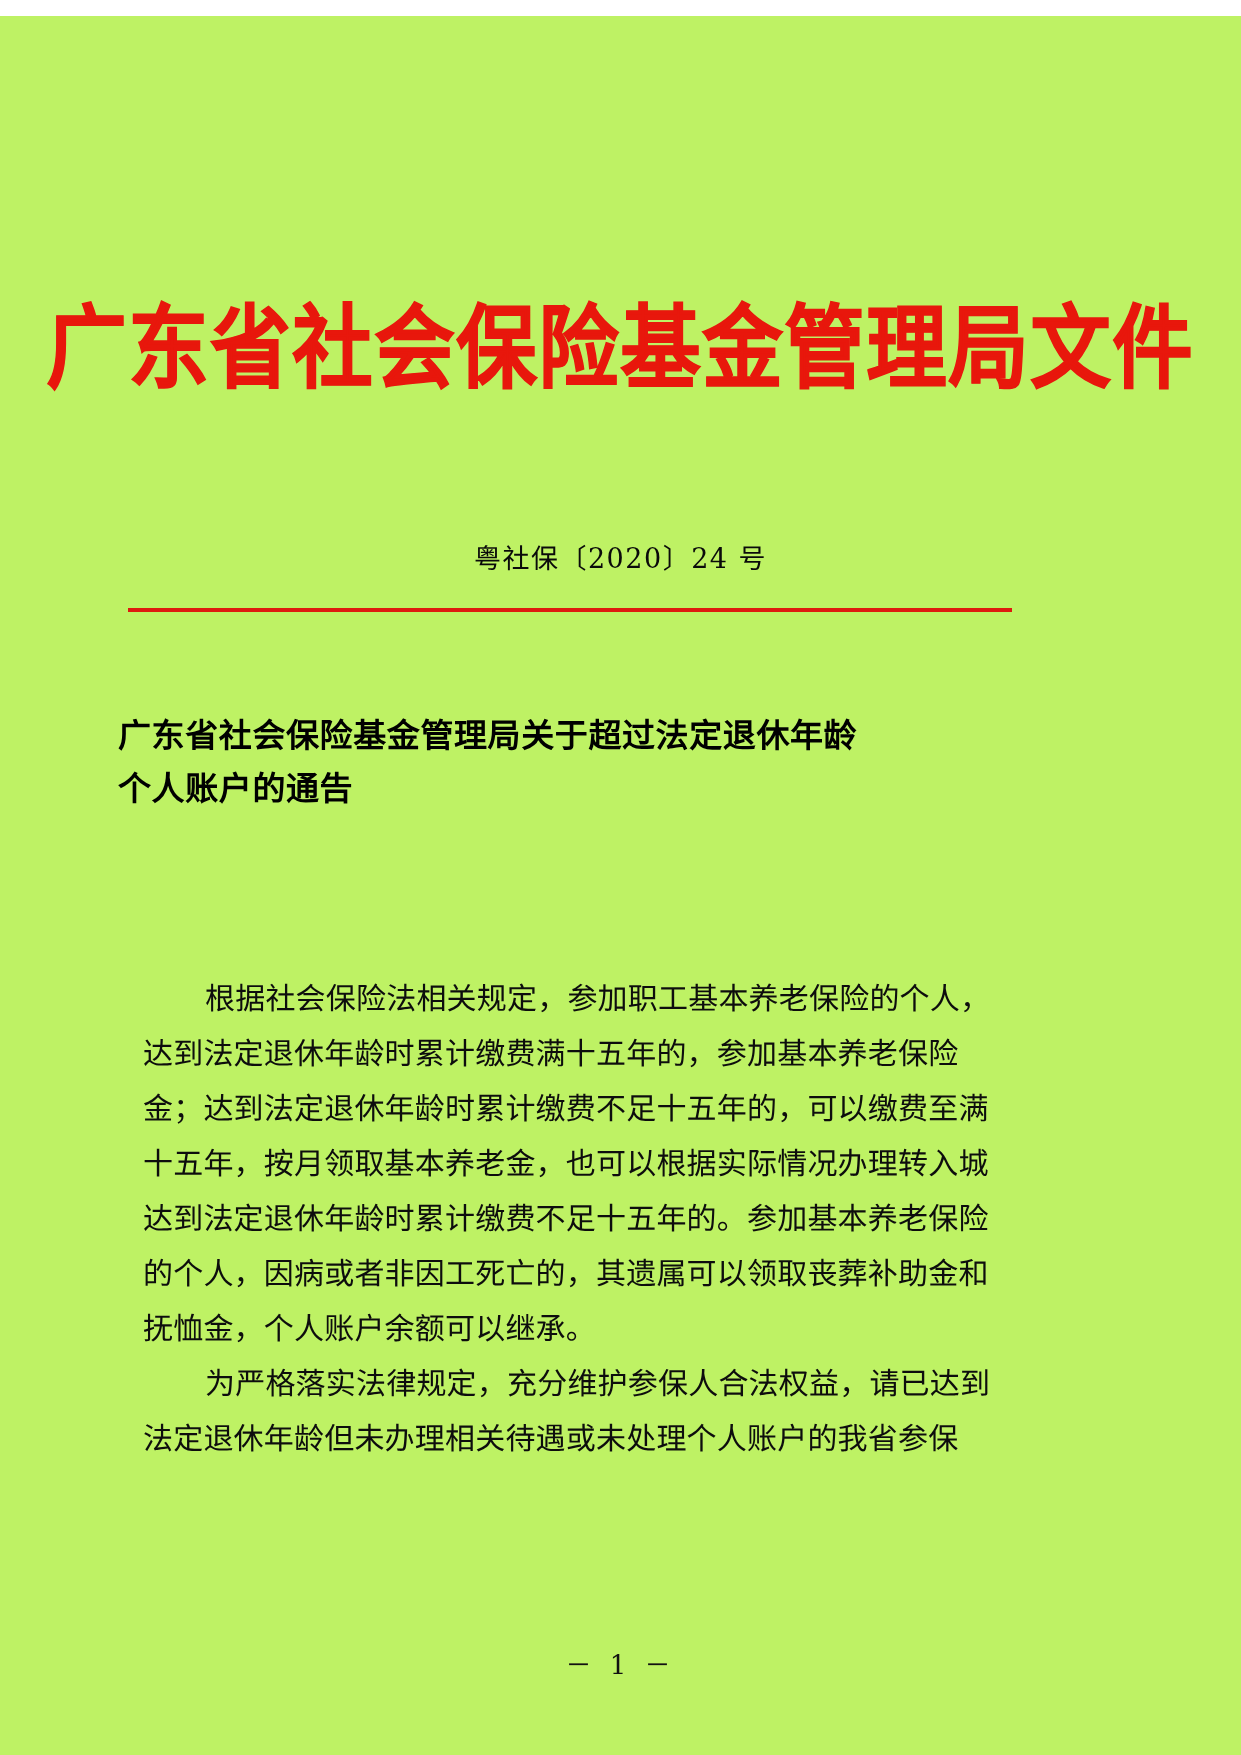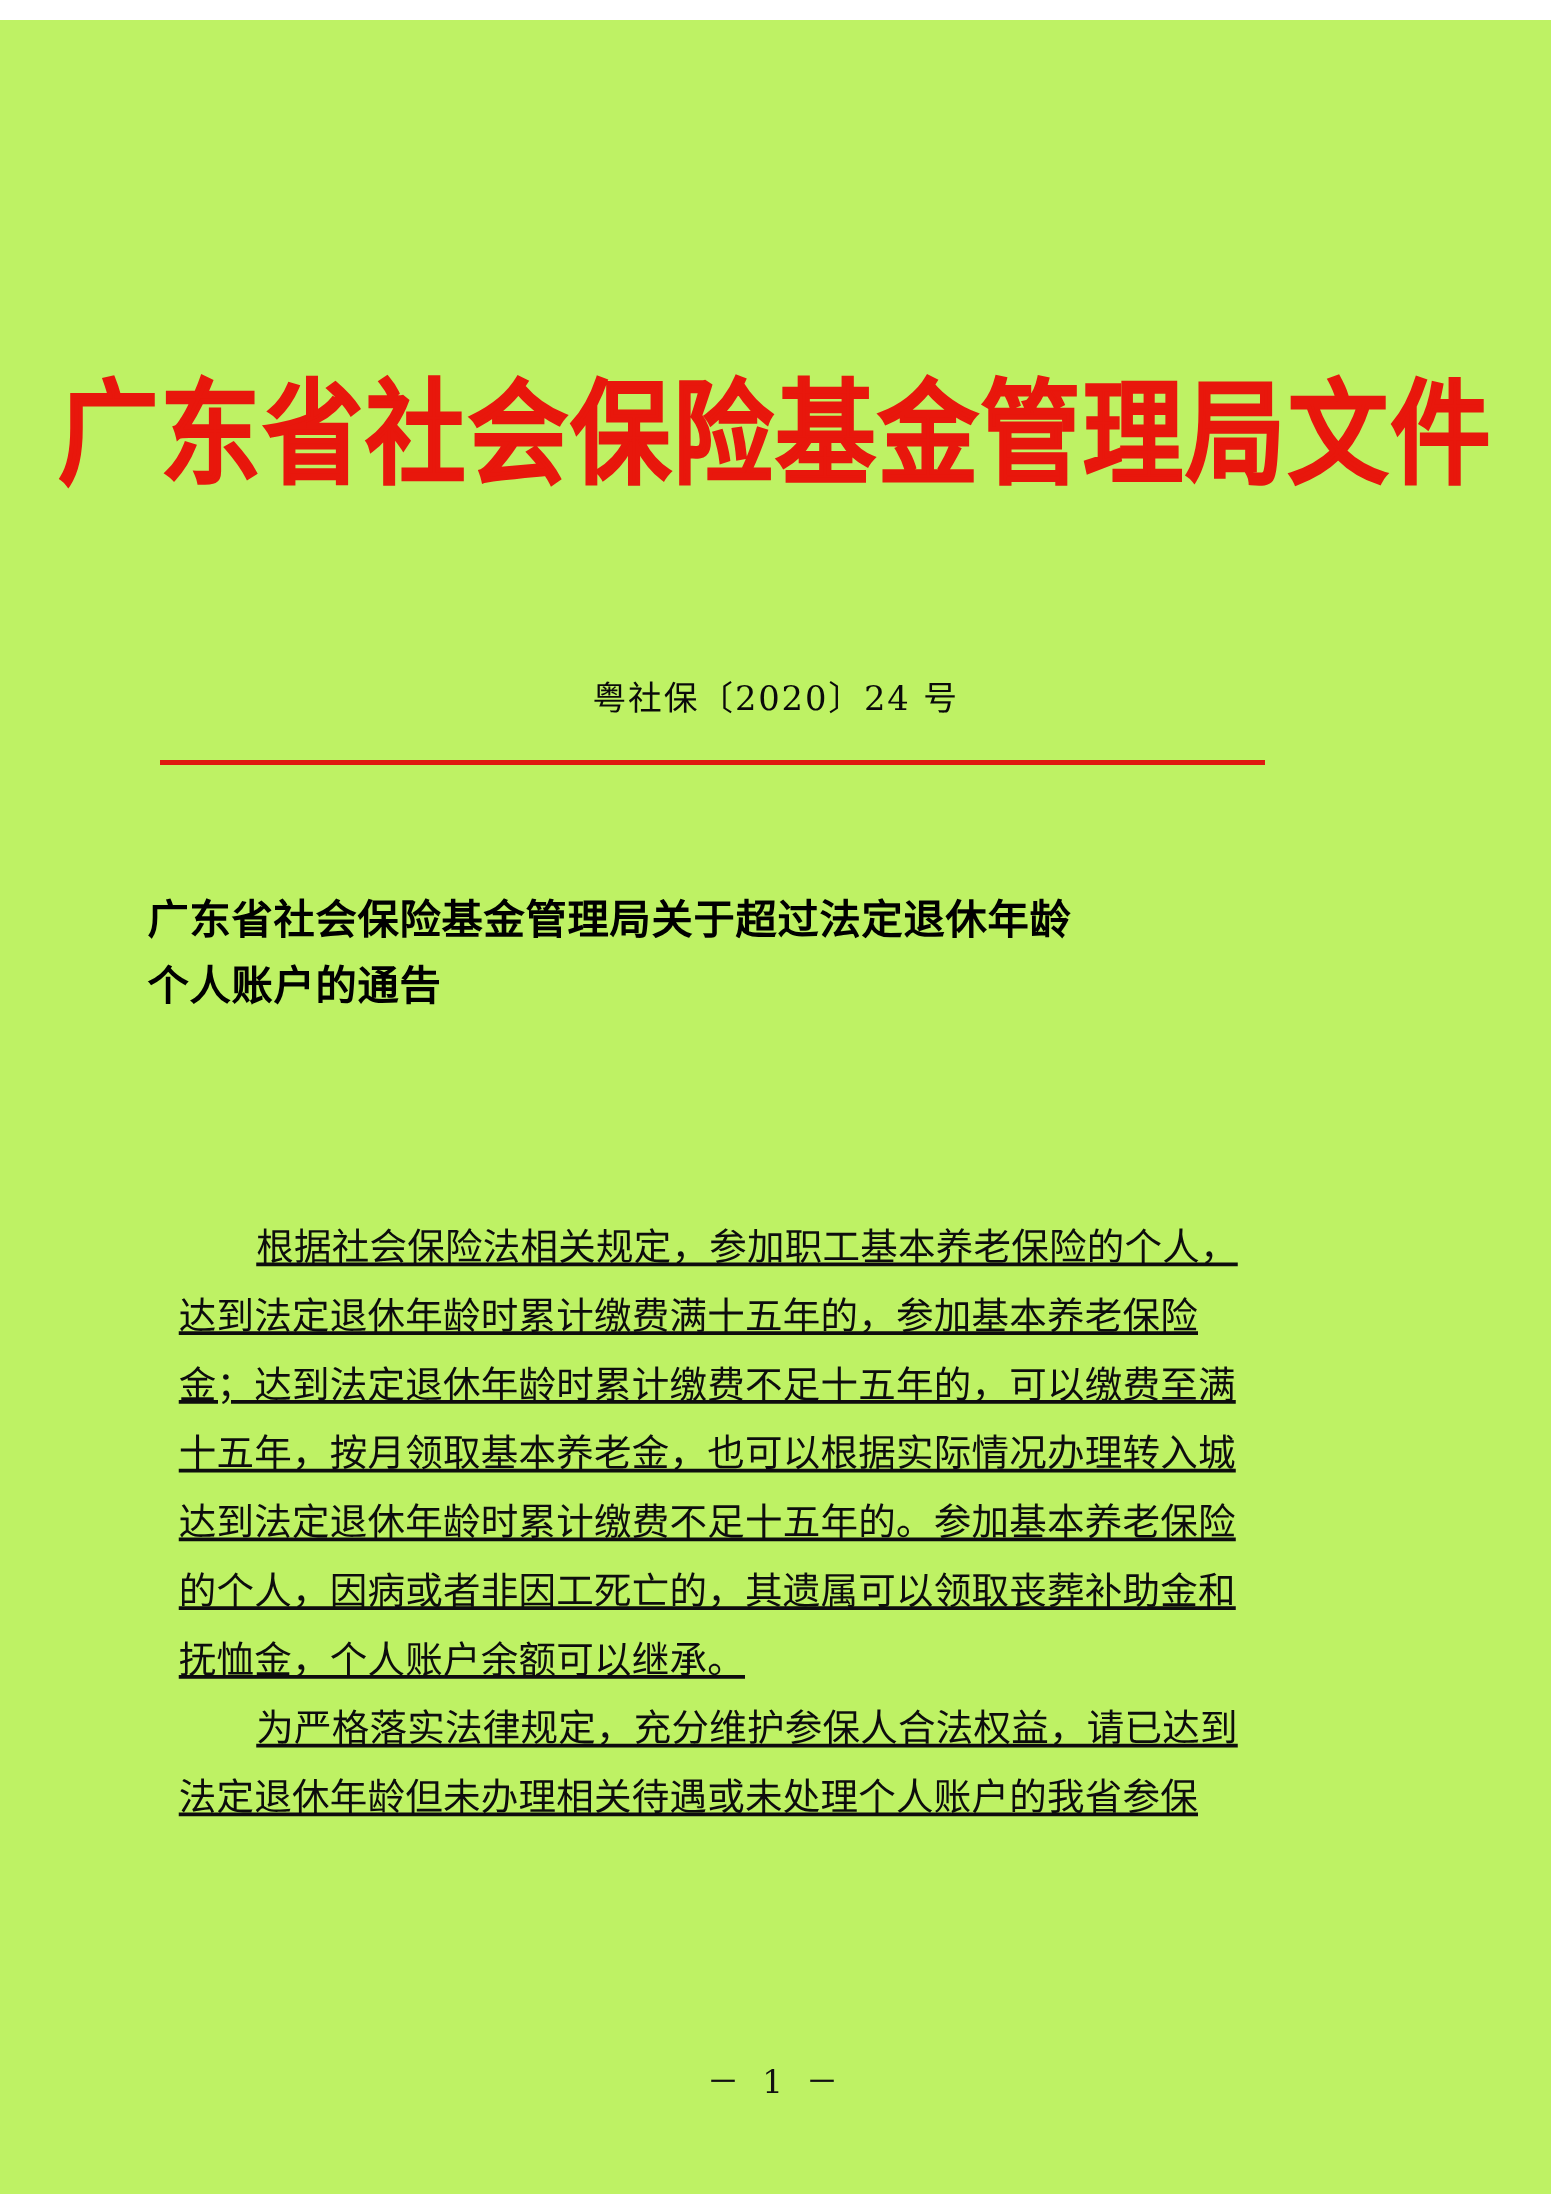--- a/index.html
+++ b/index.html
@@ -99,21 +99,20 @@
     width: 952px;
   }
 
   .para {
     font-family: "DejaVu Serif", "Liberation Serif", serif;
     font-size: 30px;
     line-height: 55px;
     letter-spacing: 0.2px;
     color: #0d0d0d;
     margin: 0;
-    text-decoration: underline;
   }
 
   .para + .para {
     margin-top: 0;
   }
 
   .para .p-line {
     display: block;
     white-space: nowrap;
   }

